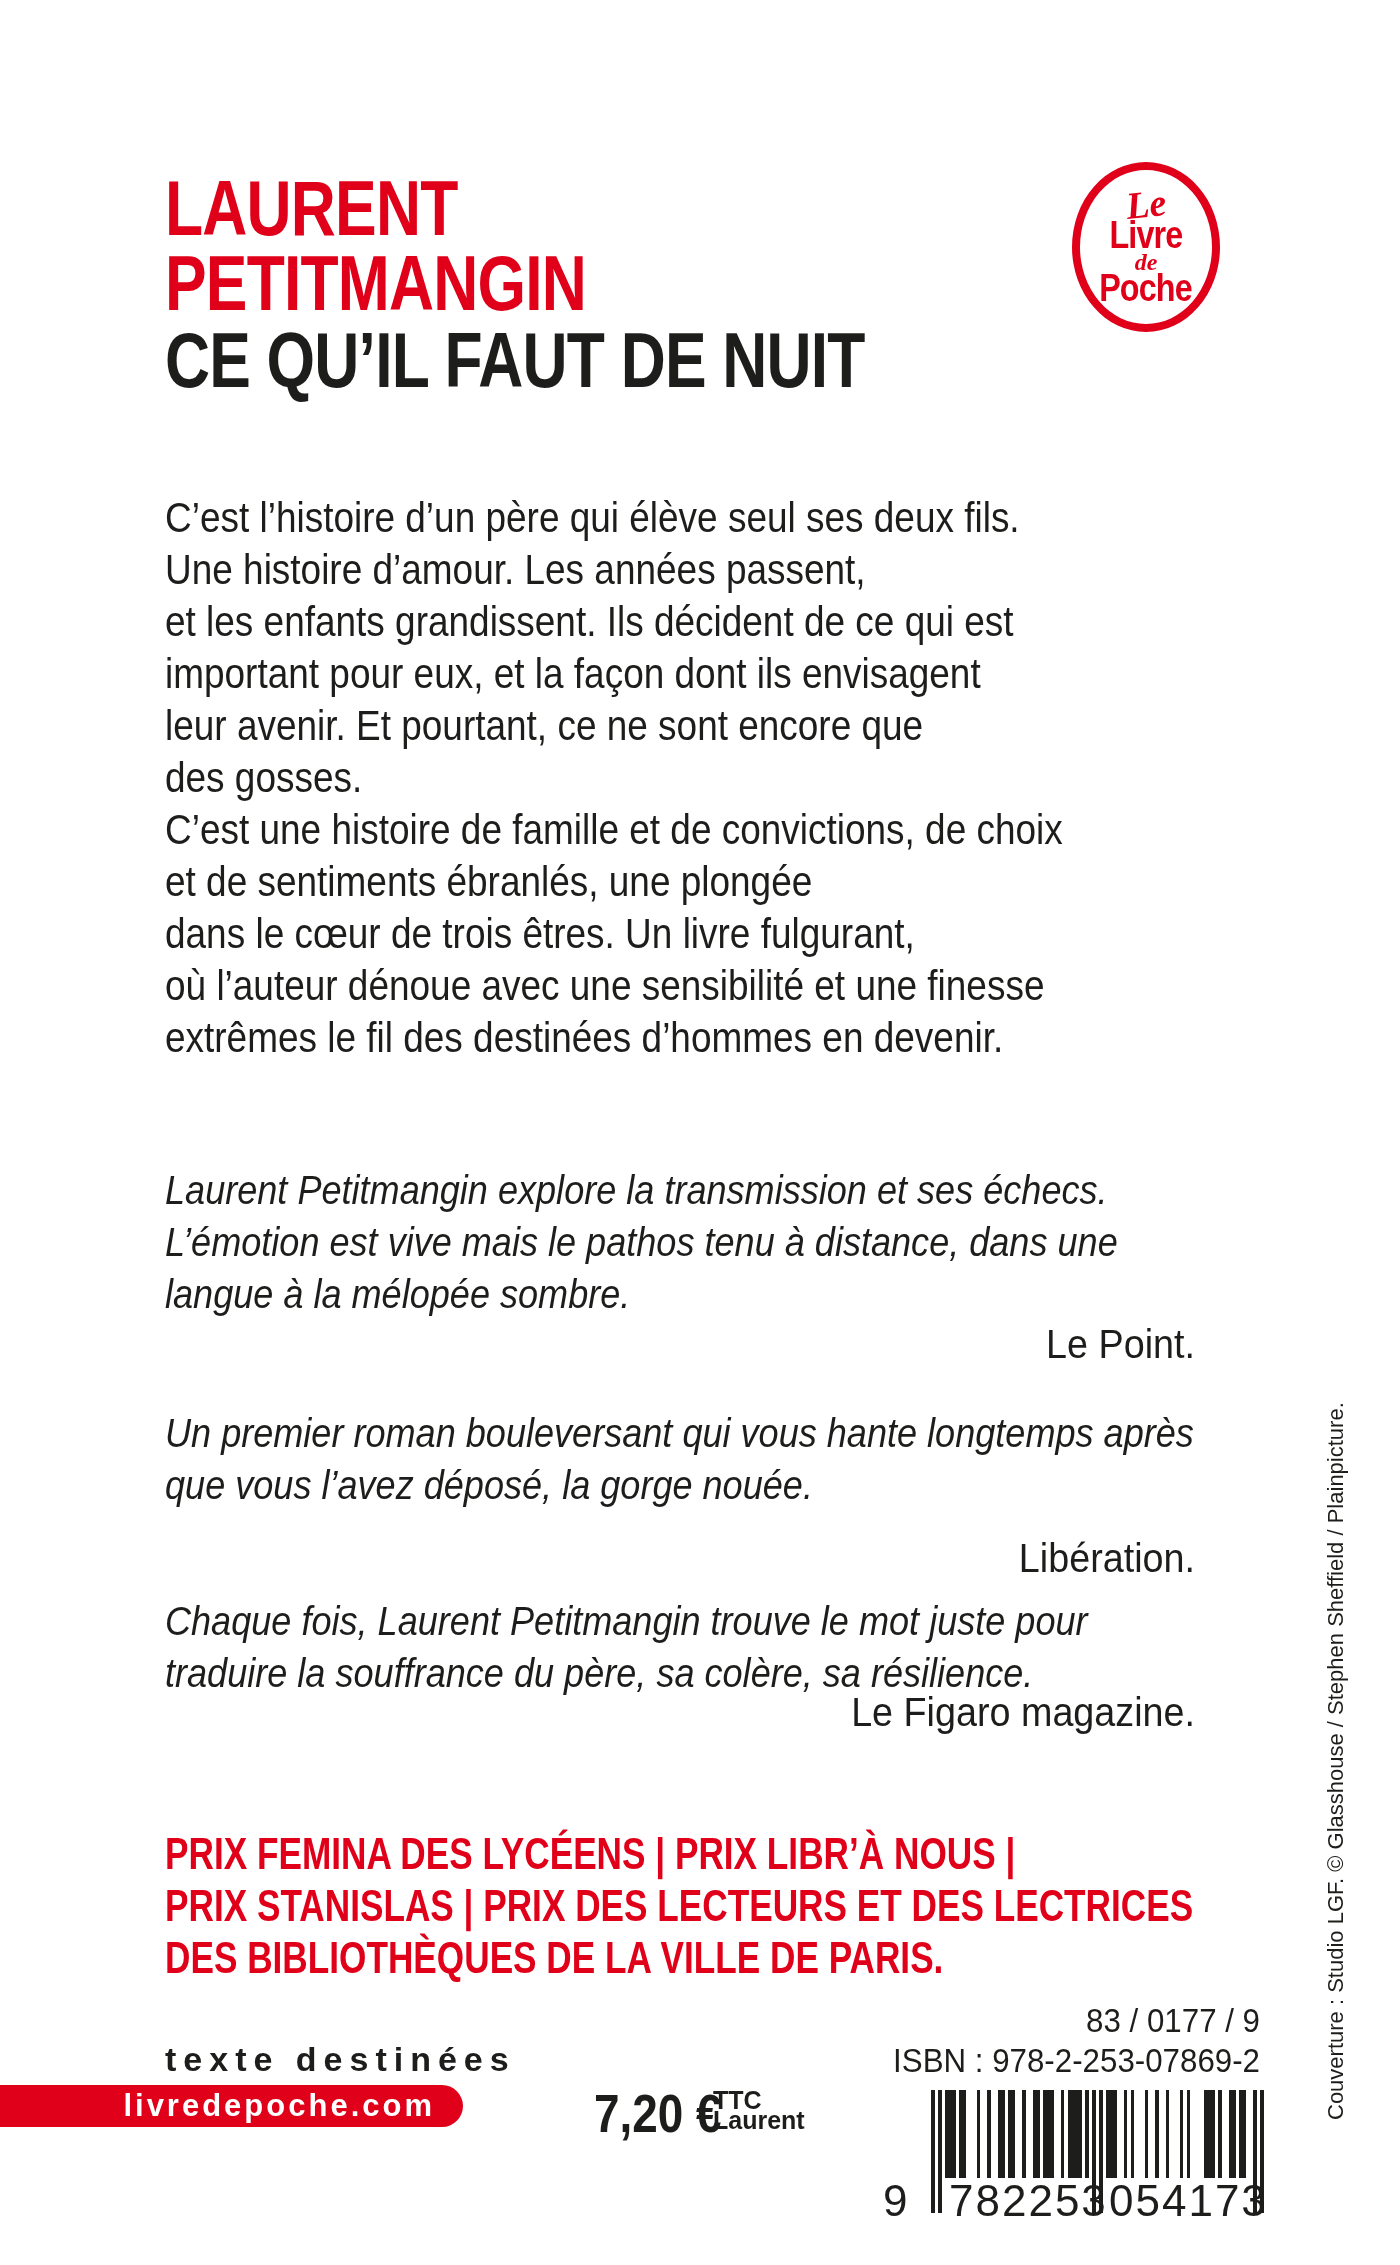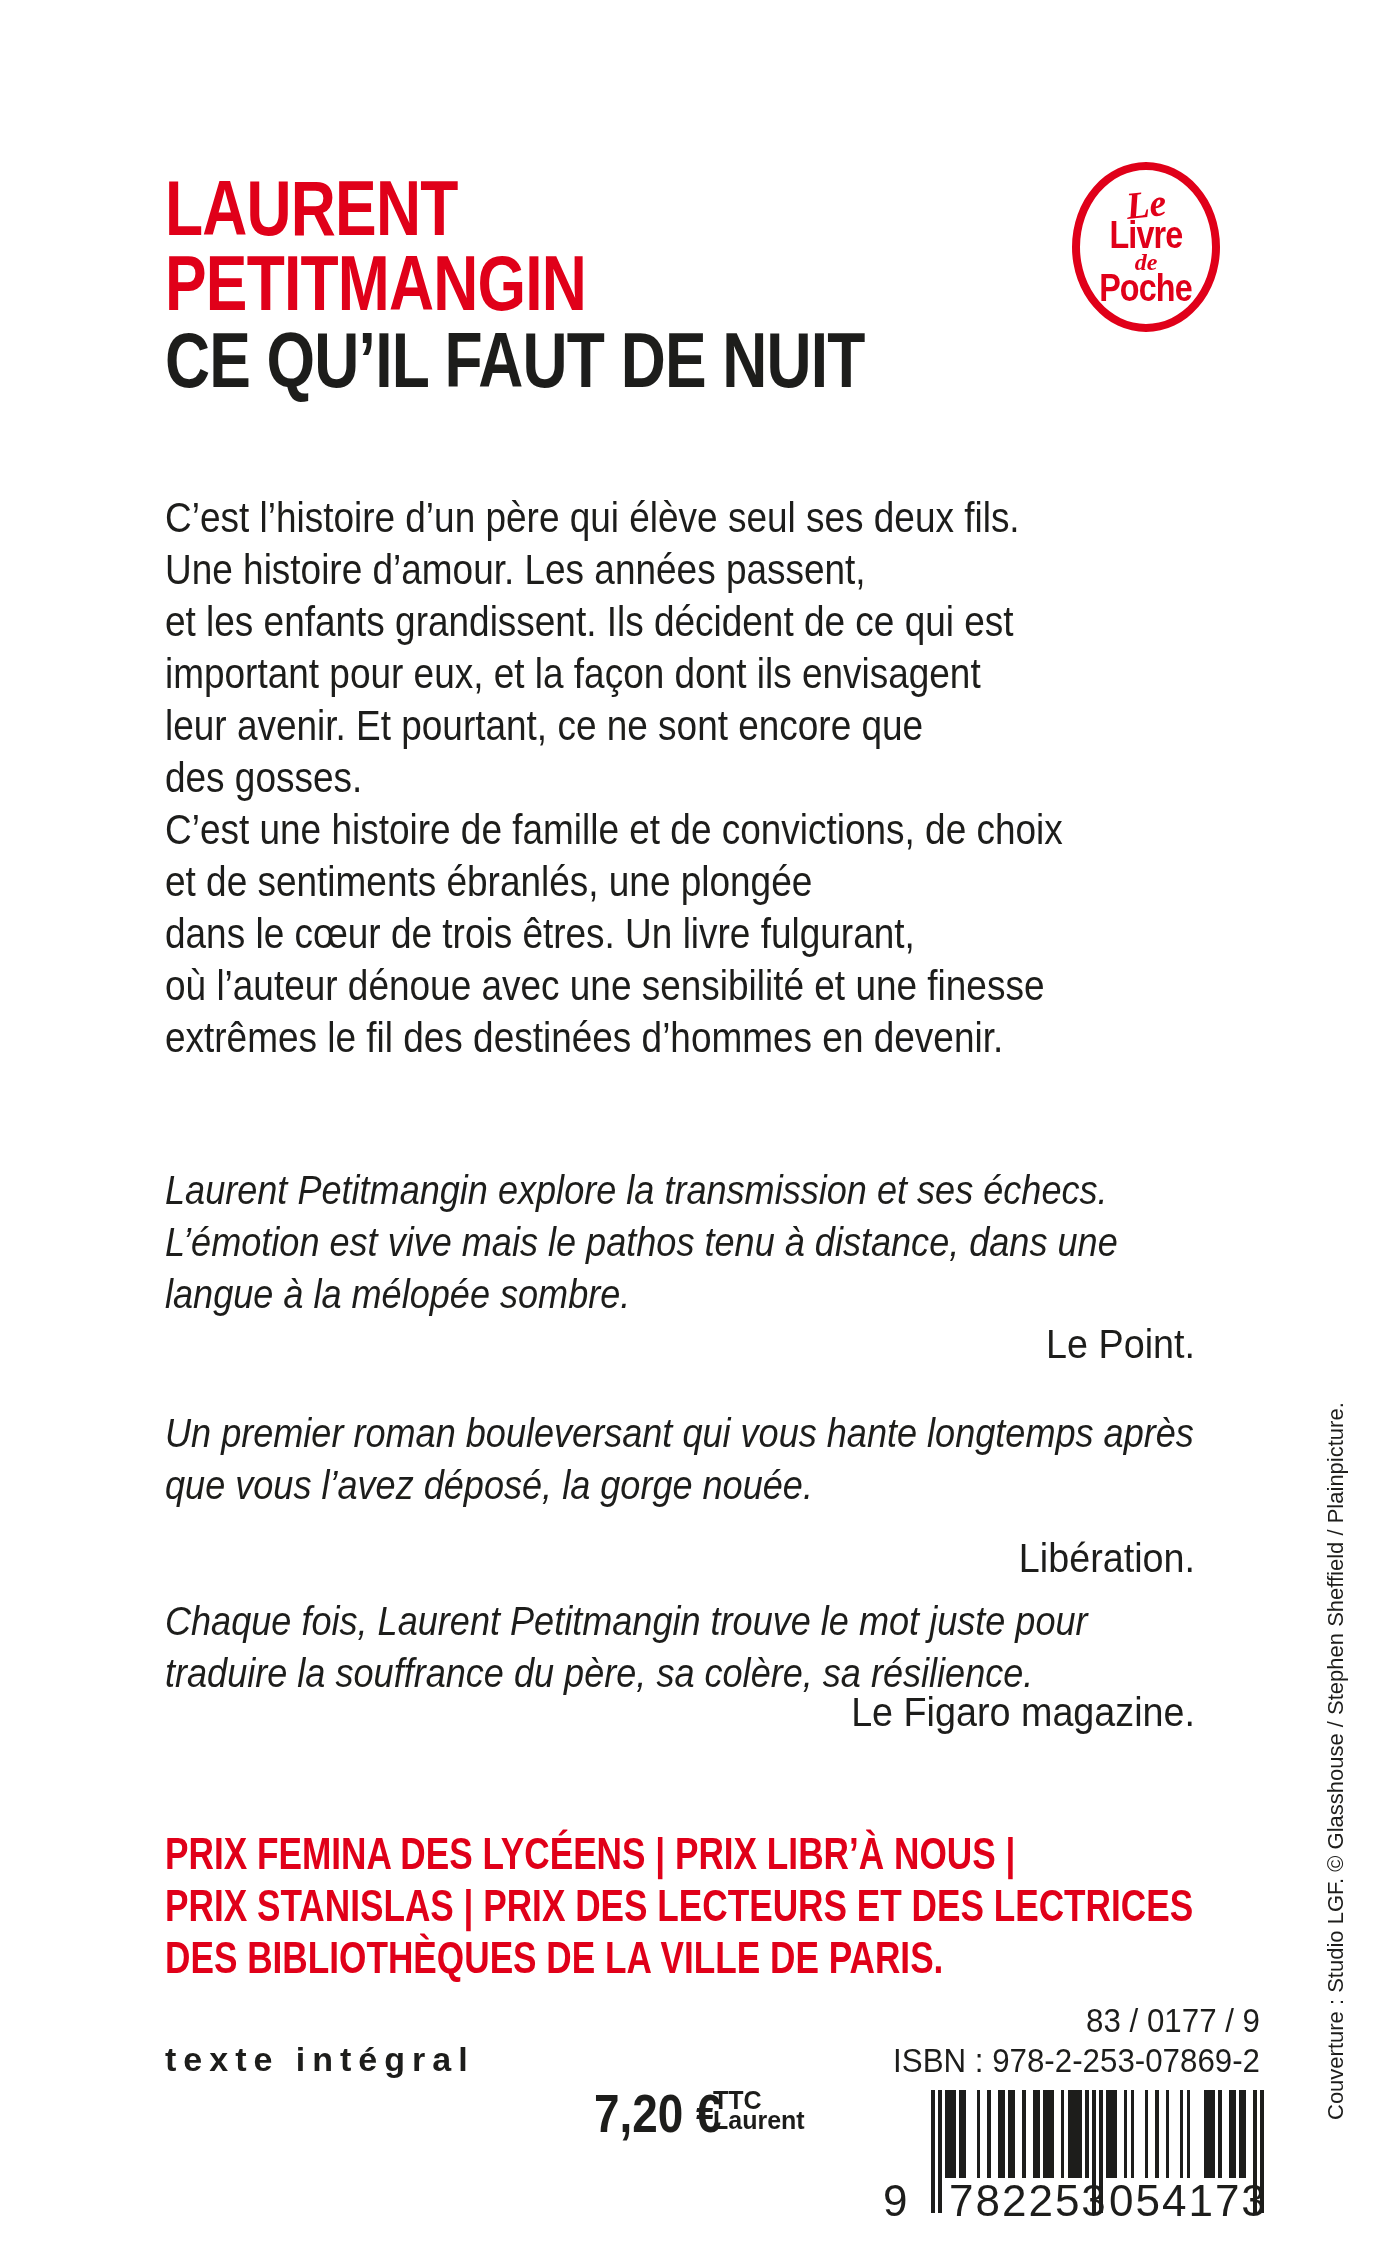--- a/index.html
+++ b/index.html
@@ -134,21 +134,24 @@
     <div>traduire la souffrance du père, sa colère, sa résilience.</div>
   </div>
   <div class="abs quote-src" style="top:1686px">Le Figaro magazine.</div>
 
   <div class="abs awards">
     <div>PRIX FEMINA DES LYCÉENS | PRIX LIBR’À NOUS |</div>
     <div>PRIX STANISLAS | PRIX DES LECTEURS ET DES LECTRICES</div>
     <div>DES BIBLIOTHÈQUES DE LA VILLE DE PARIS.</div>
   </div>
 
-  <div class="abs texte-integral nowrap">texte intégral</div>
+  <div class="abs texte-integral nowrap">texte destinées</div>
+  <div class="abs site-bar">
+    <span>livredepoche.com</span>
+  </div>
 
   <div class="abs price">7,20 €</div>
   <div class="abs price-note">
     <div>TTC</div>
     <div>Laurent</div>
   </div>
 
   <div class="abs codes">
     <div>83 / 0177 / 9</div>
     <div>ISBN : 978-2-253-07869-2</div>

